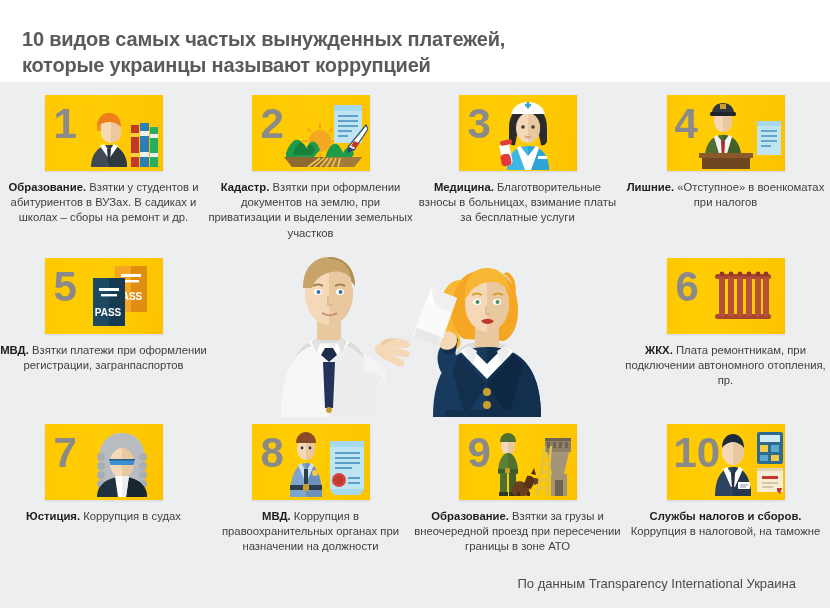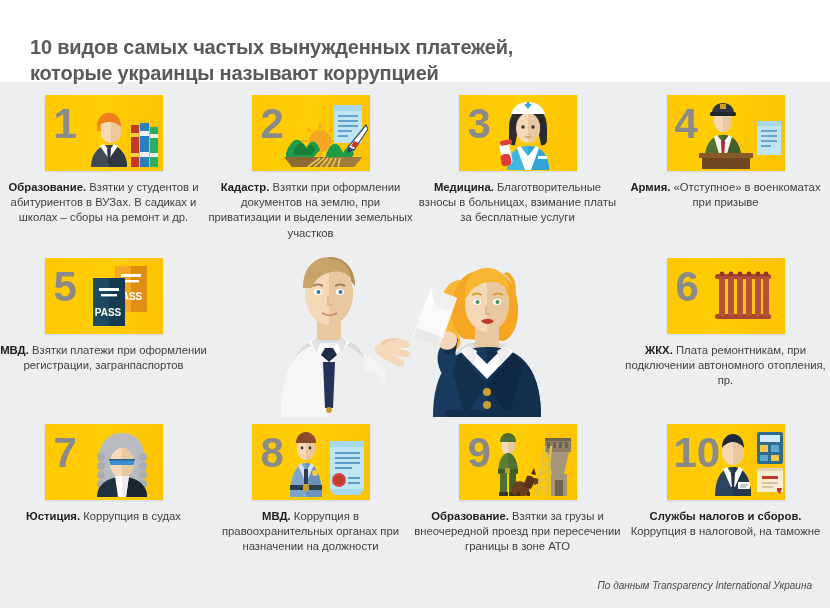--- a/index.html
+++ b/index.html
@@ -12,21 +12,21 @@
     position:relative;
   }
   .sheet{position:absolute;inset:0;background:#eceeef;}
 
   
   .header{
     position:absolute;left:0;top:0;width:830px;height:82px;
     background:#ffffff;
   }
   .header h1{
-    margin:16px;position:absolute;left:14px;top:18px;width:700px;
+    margin:8px;position:absolute;left:14px;top:18px;width:700px;
     font-size:20px;line-height:26px;font-weight:bold;
     color:#5a5a5a;letter-spacing:-0.2px;
   }
   .header .l2{display:block;}
 
   
   .row{position:absolute;left:0;width:830px;}
   .cell{position:absolute;top:0;text-align:center;}
 
   .card{
@@ -43,22 +43,22 @@
   }
   .art{position:absolute;}
 
   .caption{
     margin-top:9px;font-size:11.3px;line-height:15.2px;
     color:#3f3f3f;text-align:center;
   }
   .caption b{font-weight:bold;color:#1d1d1d;}
 
   .footer{
-    position:absolute;right:18px;bottom:17px;
-    font-size:10px;color:#4a4a4a;font-style:italic;
+    position:absolute;right:34px;bottom:17px;
+    font-size:13px;color:#4a4a4a;
   }
 
   
   svg{display:block;}
 </style>
 </head>
 <body>
 
 <div class="sheet">
 
@@ -219,21 +219,21 @@
             <g stroke="#4a90c2" stroke-width="1.5">
               <line x1="68" y1="32" x2="84" y2="32"></line>
                 <line x1="68" y1="37" x2="84" y2="37"></line>
               <line x1="68" y1="42" x2="84" y2="42"></line>
                 <line x1="68" y1="47" x2="78" y2="47"></line>
             </g>
           </svg>
         </div>
       </div>
       <div class="caption">
-        <b>Армия.</b><span> «Отступное» в военкоматах при призыве</span>
+        <b>Лишние.</b><span> «Отступное» в военкоматах при налогов</span>
       </div>
     </div>
   </div>
 
   <div class="row" style="top:258px;height:150px;">
 
     <div class="cell" style="left:0px;width:207px;">
       <div class="card" style="width:118px;height:76px;">
         <div class="num" style="left:9px;top:8px;font-size:42px;">5</div>
         <div class="art" style="left:40px;top:6px;">

